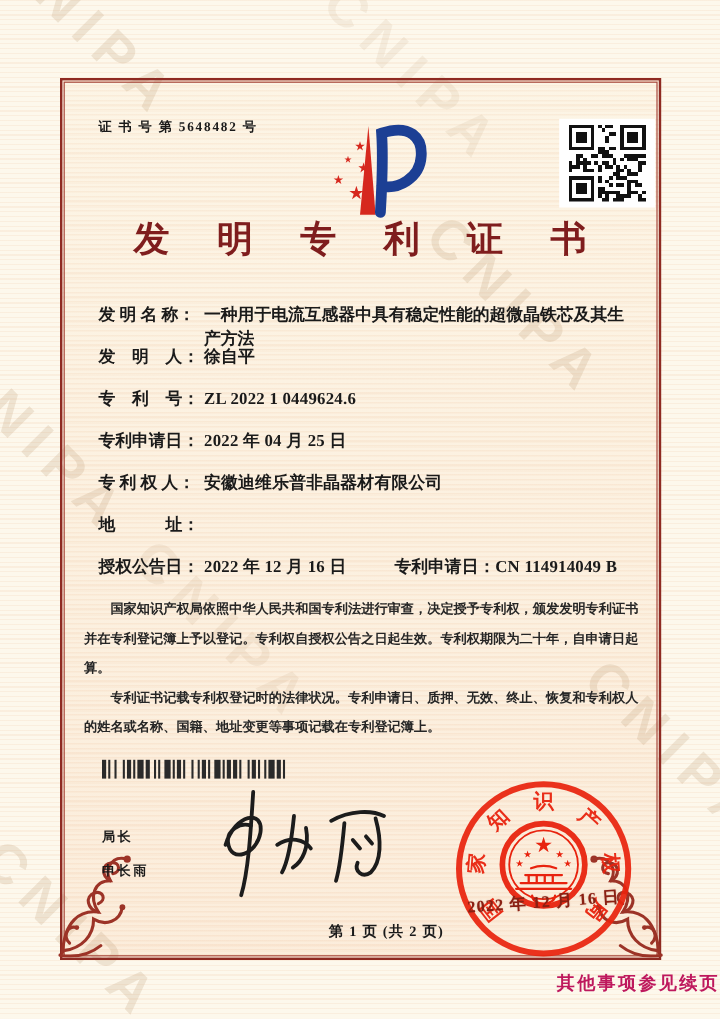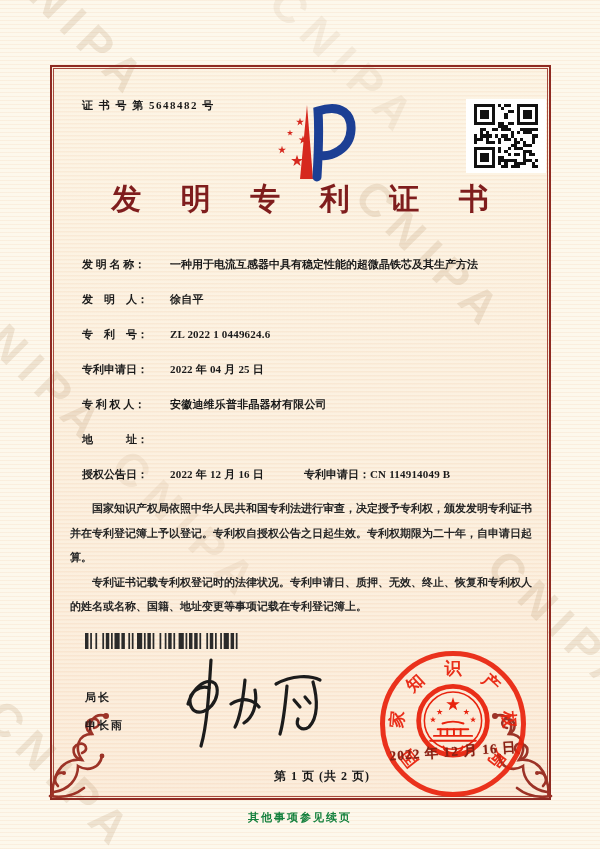--- a/index.html
+++ b/index.html
@@ -41,21 +41,21 @@
   .corner-bl{left:44px;top:706px;}
   .corner-br{right:43px;top:706px;transform:scaleX(-1);}
   
   .content{position:absolute;inset:0;z-index:3;}
   .cert-no{position:absolute;left:82px;top:98px;font-size:11px;font-weight:bold;letter-spacing:1.5px;}
   .logo{position:absolute;left:250px;top:101px;width:106px;height:82px;}
   .qr{position:absolute;left:466px;top:99px;width:80px;height:74px;background:#fff;}
   .qr svg{position:absolute;left:7px;top:5px;}
   .title{position:absolute;left:0;right:0;top:179px;text-align:center;
     font-size:30px;font-weight:bold;letter-spacing:16px;text-indent:16px;color:#7f1d1d;}
-  .fields{position:absolute;left:82px;top:254px;width:445px;font-size:11px;font-weight:bold;}
+  .fields{position:absolute;left:82px;top:254px;width:445px;font-size:14px;font-weight:bold;}
   .frow{display:flex;align-items:flex-start;height:21px;margin-bottom:14px;line-height:20px;}
   .flabel{flex:none;width:88px;white-space:pre;}
   .fvalue{white-space:nowrap;letter-spacing:0.2px;}
   .frow-long .fvalue{white-space:normal;letter-spacing:0;}
   .fpair2{margin-left:40px;display:flex;}
   .paras{position:absolute;left:70px;top:496px;width:462px;font-size:11px;line-height:24.5px;
     font-weight:600;color:#262626;text-align:justify;}
   .paras p{margin:0;text-indent:2em;}
   .barcode{position:absolute;left:85px;top:633px;width:156px;height:16px;}
   .signer{position:absolute;left:85px;top:690px;font-size:11px;font-weight:bold;letter-spacing:2px;}
@@ -63,21 +63,21 @@
   .signature{position:absolute;left:166px;top:652px;width:170px;height:100px;}
   
   .seal{position:absolute;left:380px;top:651px;width:146px;height:146px;z-index:4;}
   .seal-ring{position:absolute;inset:0;border:5px solid rgba(232,35,14,0.93);border-radius:50%;}
   .seal-arc{position:absolute;inset:0;}
   .seal-emblem{position:absolute;left:50%;top:50%;transform:translate(-50%,-54%);}
   .seal-date{position:absolute;left:-14px;right:-14px;top:92px;text-align:center;
     font-size:13.5px;font-weight:bold;color:#8a2013;transform:rotate(-4deg);letter-spacing:1px;
     text-shadow:0 0 1px rgba(138,32,19,0.5);}
   .pageno{position:absolute;left:0;right:0;top:768px;text-align:center;font-size:12px;font-weight:bold;letter-spacing:1px;padding-left:44px;}
-  .note{position:absolute;left:0;right:0;top:810px;text-align:center;font-size:11px;font-weight:bold;letter-spacing:2px;color:#15803d;}
+  .note{position:absolute;left:0;right:0;top:810px;text-align:right;font-size:15px;font-weight:bold;letter-spacing:2px;color:#be185d;}
 </style>
 </head>
 <body>
 
 <div class="page">
 
   <span class="wm wm1">CNIPA</span>
   <span class="wm wm2">CNIPA</span>
   <span class="wm wm3">CNIPA</span>
   <span class="wm wm4">CNIPA</span>

